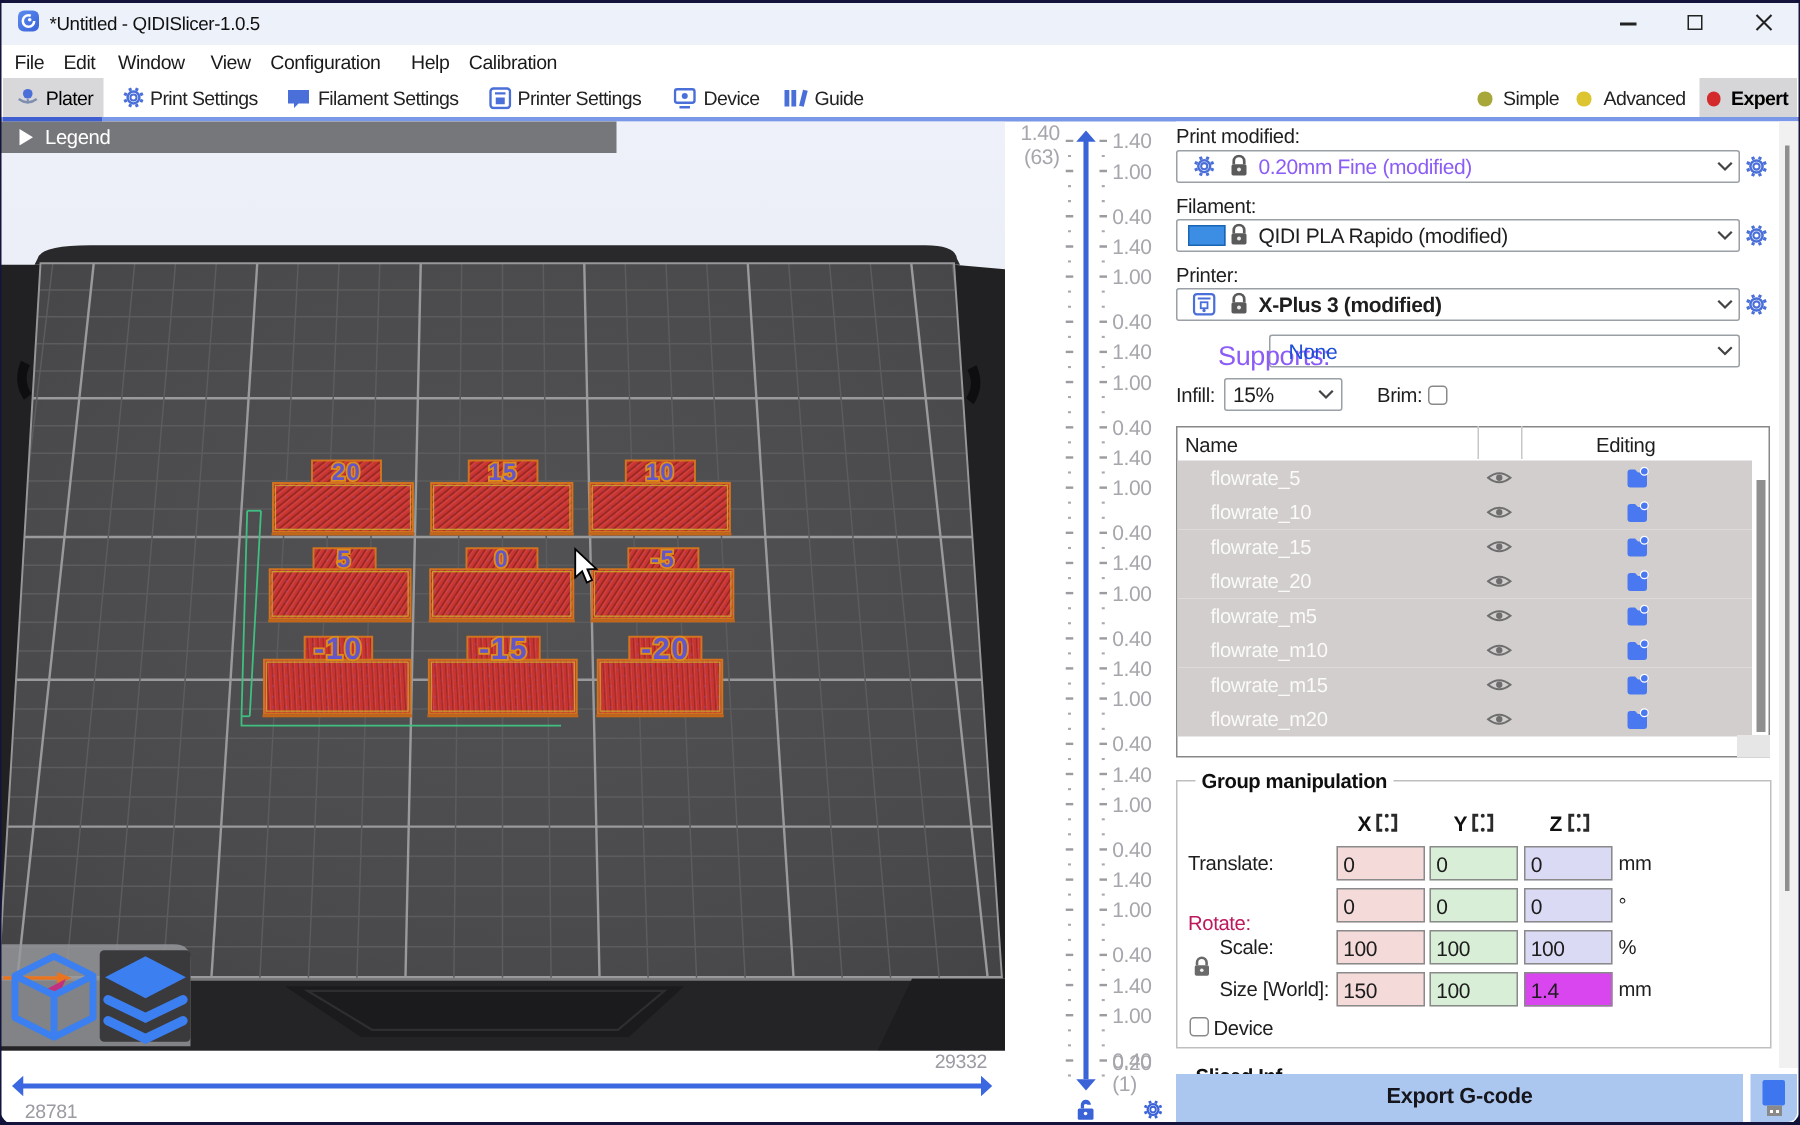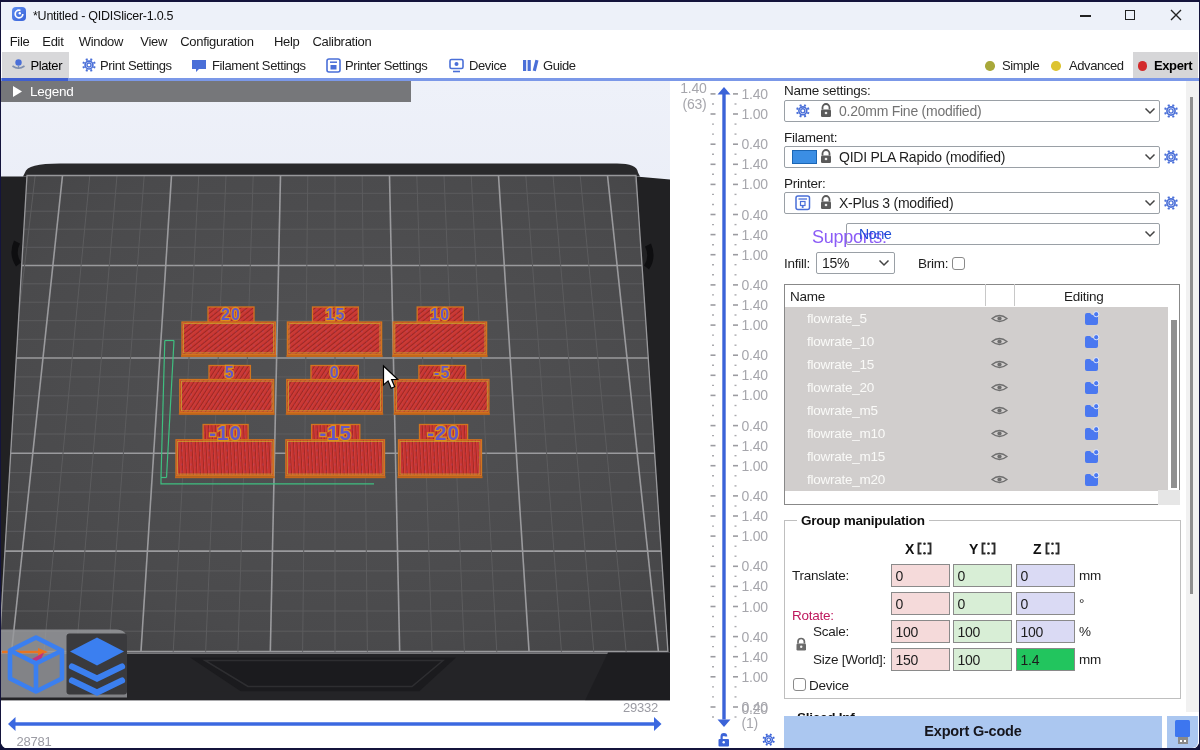--- a/index.html
+++ b/index.html
@@ -467,42 +467,42 @@
       <line x1="770.36" y1="743.21" x2="771.07" y2="744.93" stroke-width="1.86"></line>
       <line x1="767.04" y1="743.21" x2="766.33" y2="744.93" stroke-width="1.86"></line>
       <line x1="764.69" y1="740.86" x2="762.97" y2="741.57" stroke-width="1.86"></line>
       <line x1="764.69" y1="737.54" x2="762.97" y2="736.83" stroke-width="1.86"></line>
       <line x1="767.04" y1="735.19" x2="766.33" y2="733.47" stroke-width="1.86"></line>
       <line x1="770.36" y1="735.19" x2="771.07" y2="733.47" stroke-width="1.86"></line>
       <line x1="772.71" y1="737.54" x2="774.43" y2="736.83" stroke-width="1.86"></line>
     </g>
   </svg>
 <div class="sidebar"></div>
-<div class="abs" style="left:784px;top:83px;font-size:13.5px;font-weight:normal;color:#1e1e1e;z-index:6;">Name settings:</div>
+<div class="abs" style="left:784px;top:83px;font-size:13.5px;font-weight:normal;color:#1e1e1e;z-index:6;">Print modified:</div>
 <div class="combo" style="left:784px;top:99.5px;width:376px;height:22px"></div>
 <svg class="abs" style="left:795px;top:103px;z-index:6" width="15.6" height="15.6">
     <g stroke="#4a6fd8" fill="none">
       <circle cx="7.8" cy="7.8" r="3.94" stroke-width="1.63"></circle>
       <circle cx="7.8" cy="7.8" r="2.04" stroke-width="1.36"></circle>
       <line x1="12.20" y1="9.62" x2="14.08" y2="10.40" stroke-width="2.04"></line>
       <line x1="9.62" y1="12.20" x2="10.40" y2="14.08" stroke-width="2.04"></line>
       <line x1="5.98" y1="12.20" x2="5.20" y2="14.08" stroke-width="2.04"></line>
       <line x1="3.40" y1="9.62" x2="1.52" y2="10.40" stroke-width="2.04"></line>
       <line x1="3.40" y1="5.98" x2="1.52" y2="5.20" stroke-width="2.04"></line>
       <line x1="5.98" y1="3.40" x2="5.20" y2="1.52" stroke-width="2.04"></line>
       <line x1="9.62" y1="3.40" x2="10.40" y2="1.52" stroke-width="2.04"></line>
       <line x1="12.20" y1="5.98" x2="14.08" y2="5.20" stroke-width="2.04"></line>
     </g>
   </svg>
 <svg class="abs" style="left:820px;top:102.5px;z-index:6" width="12" height="15">
     <path d="M2.5,6.5 v-2 a3.5,3.5 0 0 1 7,0 v2" stroke="#5a5a5a" stroke-width="1.8" fill="none"></path>
     <rect x="1" y="6.5" width="10" height="7.5" rx="1.2" fill="#5a5a5a"></rect>
     <circle cx="6" cy="10" r="1.3" fill="#e8e8e8"></circle>
   </svg>
-<div class="abs" style="left:839px;top:102.5px;font-size:14px;font-weight:normal;color:#737373;z-index:6;">0.20mm Fine (modified)</div>
+<div class="abs" style="left:839px;top:102.5px;font-size:14px;font-weight:normal;color:#8b5cf6;z-index:6;">0.20mm Fine (modified)</div>
 <svg class="abs" style="left:1144px;top:107px;z-index:6" width="12" height="8">
     <path d="M1.5,1.5 L6,6 L10.5,1.5" stroke="#444" stroke-width="1.5" fill="none"></path>
   </svg>
 <svg class="abs" style="left:1163px;top:103px;z-index:6" width="16.0" height="16.0">
     <g stroke="#4a6fd8" fill="none">
       <circle cx="8.0" cy="8.0" r="4.06" stroke-width="1.68"></circle>
       <circle cx="8.0" cy="8.0" r="2.10" stroke-width="1.40"></circle>
       <line x1="12.53" y1="9.88" x2="14.47" y2="10.68" stroke-width="2.10"></line>
       <line x1="9.88" y1="12.53" x2="10.68" y2="14.47" stroke-width="2.10"></line>
       <line x1="6.12" y1="12.53" x2="5.32" y2="14.47" stroke-width="2.10"></line>
@@ -545,21 +545,21 @@
     <rect x="1" y="1" width="13.5" height="13.5" rx="2" fill="none" stroke="#4a6fd8" stroke-width="1.5"></rect>
     <line x1="3.5" y1="4" x2="12" y2="4" stroke="#4a6fd8" stroke-width="1.3"></line>
     <rect x="5.5" y="6.5" width="4.5" height="4" fill="none" stroke="#4a6fd8" stroke-width="1.2"></rect>
     <circle cx="7.7" cy="12" r="1.1" fill="#4a6fd8"></circle>
   </svg>
 <svg class="abs" style="left:820px;top:194.5px;z-index:6" width="12" height="15">
     <path d="M2.5,6.5 v-2 a3.5,3.5 0 0 1 7,0 v2" stroke="#5a5a5a" stroke-width="1.8" fill="none"></path>
     <rect x="1" y="6.5" width="10" height="7.5" rx="1.2" fill="#5a5a5a"></rect>
     <circle cx="6" cy="10" r="1.3" fill="#e8e8e8"></circle>
   </svg>
-<div class="abs" style="left:839px;top:194.5px;font-size:14px;font-weight:normal;color:#1e1e1e;z-index:6;">X-Plus 3 (modified)</div>
+<div class="abs" style="left:839px;top:194.5px;font-size:14px;font-weight:bold;color:#1e1e1e;z-index:6;">X-Plus 3 (modified)</div>
 <svg class="abs" style="left:1144px;top:199px;z-index:6" width="12" height="8">
     <path d="M1.5,1.5 L6,6 L10.5,1.5" stroke="#444" stroke-width="1.5" fill="none"></path>
   </svg>
 <svg class="abs" style="left:1163px;top:195px;z-index:6" width="16.0" height="16.0">
     <g stroke="#4a6fd8" fill="none">
       <circle cx="8.0" cy="8.0" r="4.06" stroke-width="1.68"></circle>
       <circle cx="8.0" cy="8.0" r="2.10" stroke-width="1.40"></circle>
       <line x1="12.53" y1="9.88" x2="14.47" y2="10.68" stroke-width="2.10"></line>
       <line x1="9.88" y1="12.53" x2="10.68" y2="14.47" stroke-width="2.10"></line>
       <line x1="6.12" y1="12.53" x2="5.32" y2="14.47" stroke-width="2.10"></line>
@@ -710,21 +710,21 @@
 <div class="gin" style="left:1015.5px;top:591.5px;background:#dadaf4;z-index:5">0</div>
 <div class="abs" style="left:1079px;top:595.5px;font-size:13.5px;font-weight:normal;color:#1e1e1e;z-index:6;">°</div>
 <div class="abs" style="left:813px;top:623.5px;font-size:13.5px;font-weight:normal;color:#1e1e1e;z-index:6;">Scale:</div>
 <div class="gin" style="left:890.5px;top:619.5px;background:#f5dada;z-index:5">100</div>
 <div class="gin" style="left:952.5px;top:619.5px;background:#d8eed6;z-index:5">100</div>
 <div class="gin" style="left:1015.5px;top:619.5px;background:#dadaf4;z-index:5">100</div>
 <div class="abs" style="left:1079px;top:623.5px;font-size:13.5px;font-weight:normal;color:#1e1e1e;z-index:6;">%</div>
 <div class="abs" style="left:813px;top:651.5px;font-size:13.5px;font-weight:normal;color:#1e1e1e;z-index:6;text-align:center;">Size [World]:</div>
 <div class="gin" style="left:890.5px;top:647.5px;background:#f5dada;z-index:5">150</div>
 <div class="gin" style="left:952.5px;top:647.5px;background:#d8eed6;z-index:5">100</div>
-<div class="gin" style="left:1015.5px;top:647.5px;background:#22c55e;z-index:5">1.4</div>
+<div class="gin" style="left:1015.5px;top:647.5px;background:#d946ef;z-index:5">1.4</div>
 <div class="abs" style="left:1079px;top:651.5px;font-size:13.5px;font-weight:normal;color:#1e1e1e;z-index:6;">mm</div>
 <svg class="abs" style="left:795px;top:637px;z-index:6" width="13" height="15">
     <path d="M3,6.5 v-1.8 a3.2,3.2 0 0 1 6.4,0 v1.8" stroke="#6a6a6a" stroke-width="1.7" fill="none"></path>
     <rect x="1.5" y="6.5" width="9.5" height="7" rx="1.2" fill="#6a6a6a"></rect>
     <circle cx="6.2" cy="9.8" r="1.2" fill="#f0f0f0"></circle>
   </svg>
 <div class="cb" style="left:793px;top:677.5px;z-index:5"></div>
 <div class="abs" style="left:809px;top:677.5px;font-size:13.5px;font-weight:normal;color:#1e1e1e;z-index:6;">Device</div>
 <div class="abs" style="left:797px;top:710px;font-size:13.5px;font-weight:bold;color:#0f0f0f;z-index:6;z-index:4;">Sliced Inf</div>
 <div class="abs" style="left:784px;top:716px;width:378px;height:32px;background:#abc7f0;z-index:7"></div>

